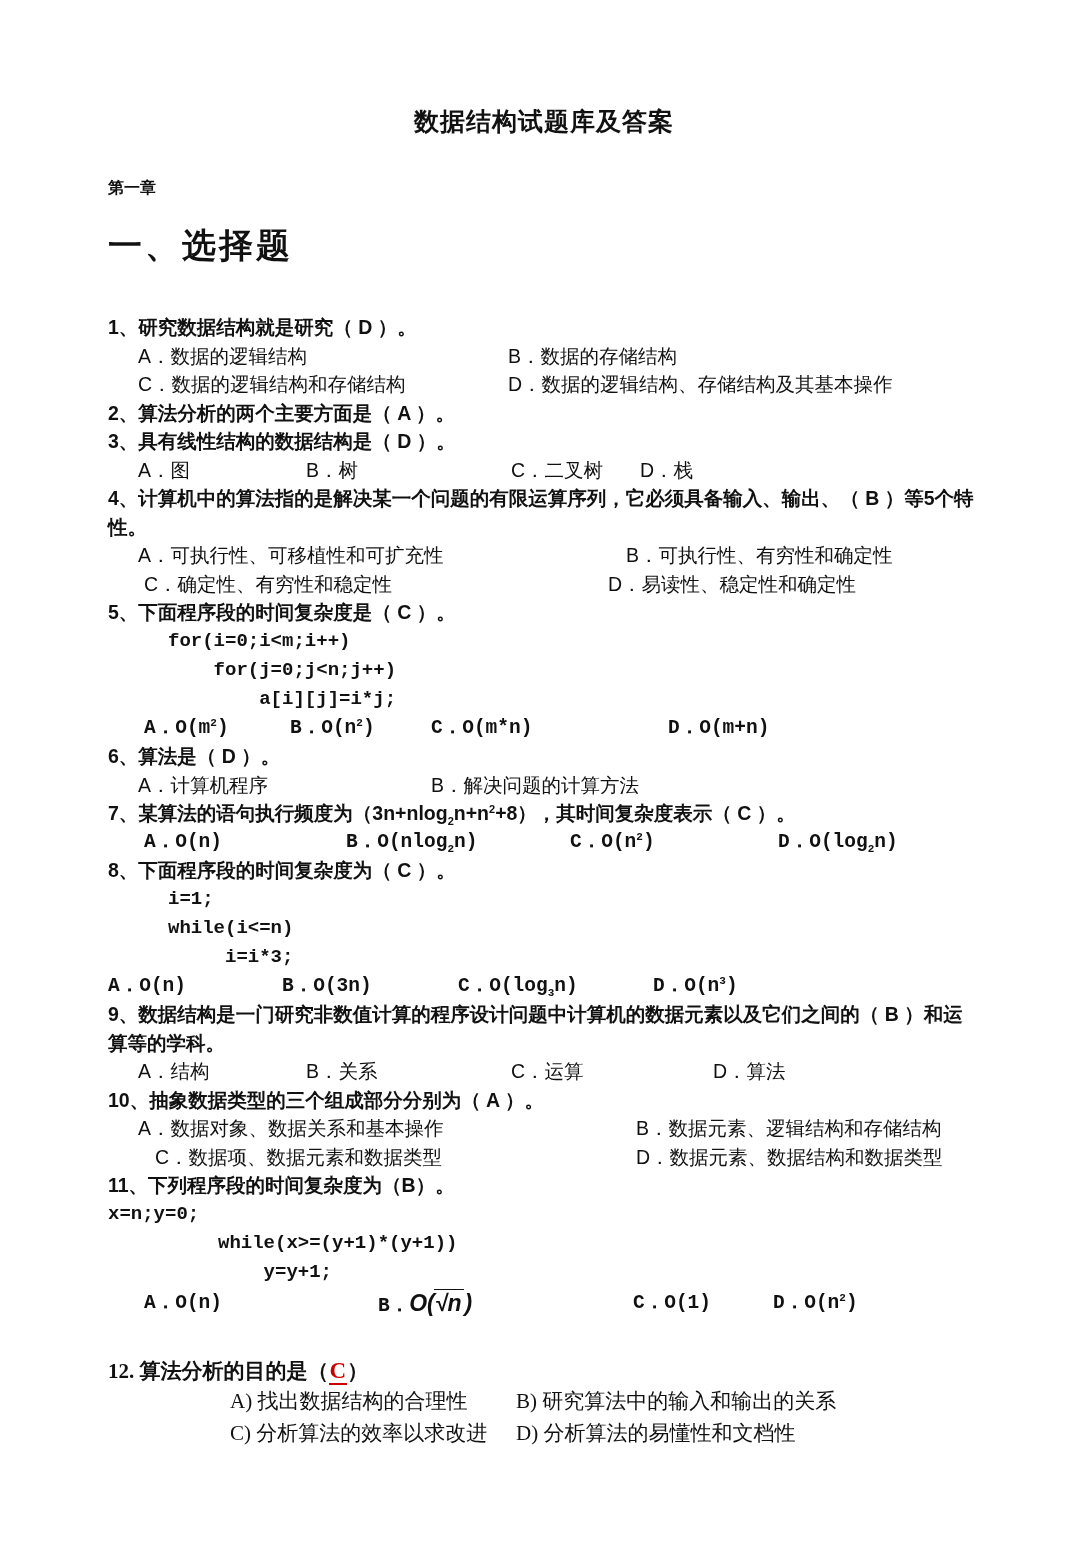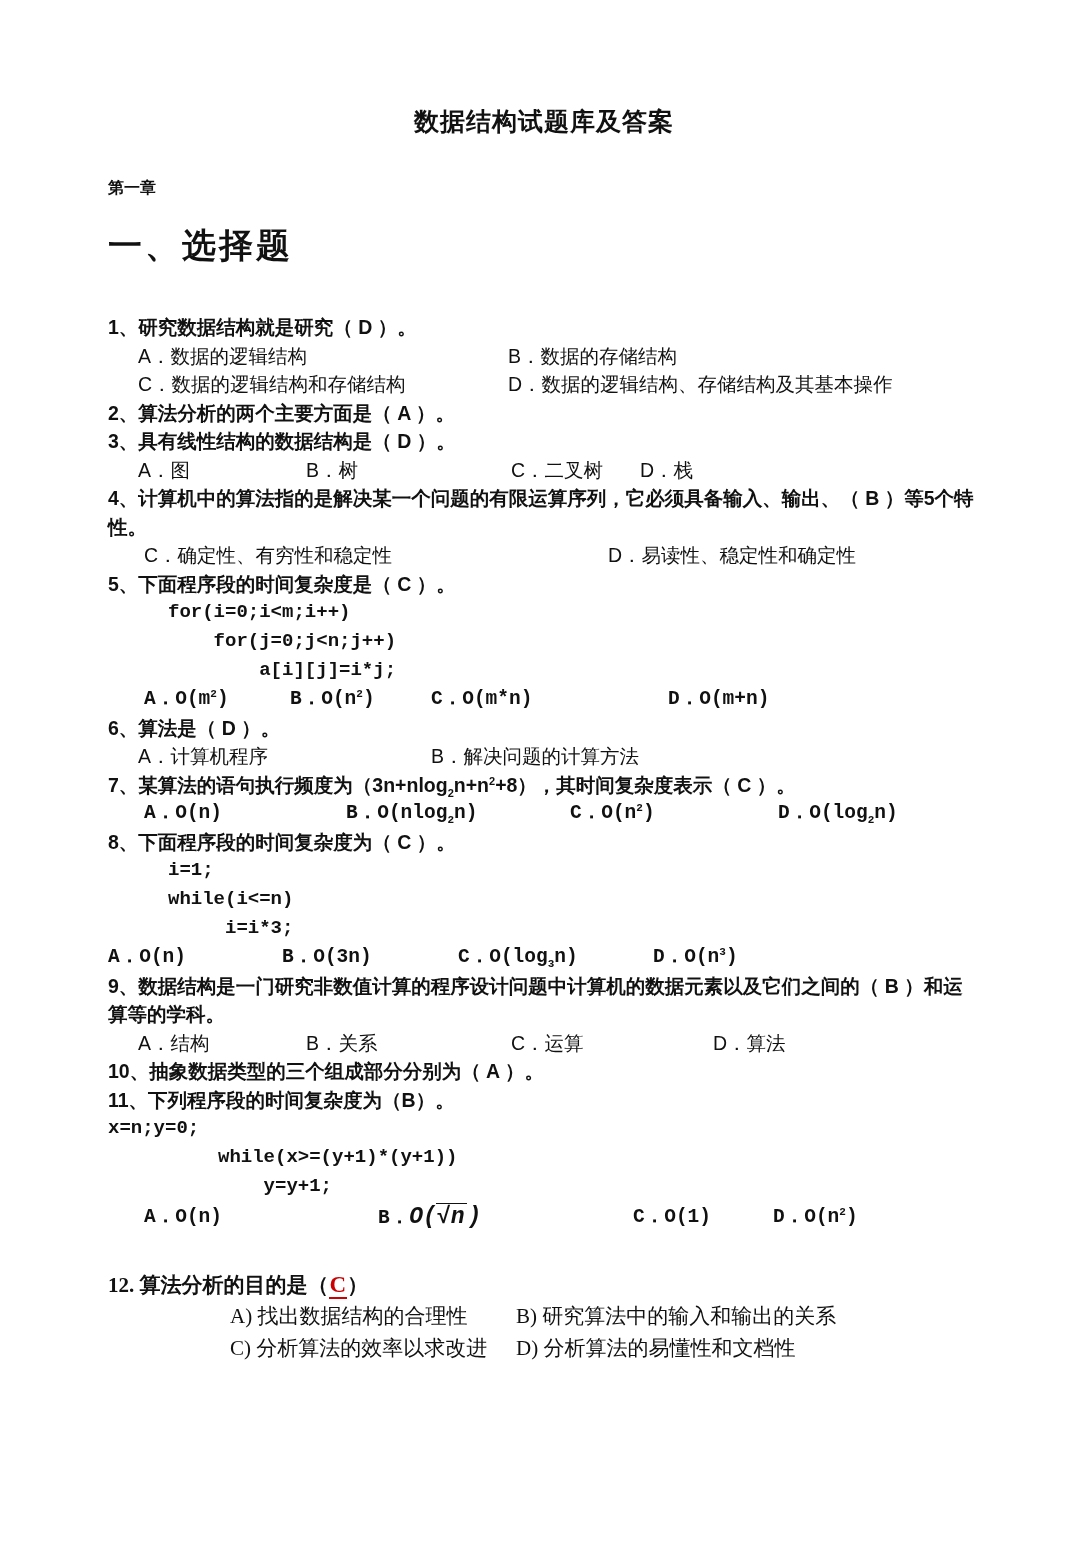--- a/index.html
+++ b/index.html
@@ -89,21 +89,21 @@
   
   .ans-red {
     color: #cc0000;
     font-family: "Liberation Serif", "DejaVu Serif", serif;
     font-weight: bold;
     font-size: 23px;
     border-bottom: 2px solid #cc0000;
     padding: 0 1px;
   }
   .mathit {
-    font-family: Liberation Mono, monospace;
+    font-family: Liberation Sans, sans-serif;
     font-style: italic;
     font-size: 23px;
     text-align: center;
   }
   .sqrt {
     border-top: 1.6px solid #111;
     padding: 0 3px 0 1px;
     margin-left: -1px;
   }
   .spacer-m { height: 30px; }
@@ -147,20 +147,24 @@
             <span class="opt" style="left:403px">C．二叉树</span>
             <span class="opt" style="left:532px">D．栈</span>
           </div>
         </div>
       </div>
 
       <div class="q">
         <div class="qstem">4、计算机中的算法指的是解决某一个问题的有限运算序列，它必须具备输入、输出、（ B ）等5个特性。</div>
         <div class="opts">
           <div class="optrow">
+            <span class="opt" style="left:30px">A．可执行性、可移植性和可扩充性</span>
+            <span class="opt" style="left:518px">B．可执行性、有穷性和确定性</span>
+          </div>
+          <div class="optrow">
             <span class="opt" style="left:36px">C．确定性、有穷性和稳定性</span>
             <span class="opt" style="left:500px">D．易读性、稳定性和确定性</span>
           </div>
         </div>
       </div>
 
       <div class="q">
         <div class="qstem">5、下面程序段的时间复杂度是（ C ）。</div>
         <div class="code"><span style="margin-left:60px">for(i=0;i&lt;m;i++)</span><br><span style="margin-left:60px">    for(j=0;j&lt;n;j++)</span><br><span style="margin-left:60px">        a[i][j]=i*j;</span></div>
         <div class="opts mono">
@@ -215,20 +219,30 @@
             <span class="opt" style="left:30px">A．结构</span>
             <span class="opt" style="left:198px">B．关系</span>
             <span class="opt" style="left:403px">C．运算</span>
             <span class="opt" style="left:605px">D．算法</span>
           </div>
         </div>
       </div>
 
       <div class="q">
         <div class="qstem">10、抽象数据类型的三个组成部分分别为（ A ）。</div>
+        <div class="opts">
+          <div class="optrow">
+            <span class="opt" style="left:30px">A．数据对象、数据关系和基本操作</span>
+            <span class="opt" style="left:528px">B．数据元素、逻辑结构和存储结构</span>
+          </div>
+          <div class="optrow">
+            <span class="opt" style="left:47px">C．数据项、数据元素和数据类型</span>
+            <span class="opt" style="left:528px">D．数据元素、数据结构和数据类型</span>
+          </div>
+        </div>
       </div>
 
       <div class="q">
         <div class="qstem">11、下列程序段的时间复杂度为（B）。</div>
         <div class="code"><span style="">x=n;y=0;</span><br><span style="margin-left:110px">while(x&gt;=(y+1)*(y+1))</span><br><span style="margin-left:110px">    y=y+1;</span></div>
         <div class="opts mono" style="margin-top:2px">
           <div class="optrow" style="height:38px">
             <span class="opt" style="left:36px">A．O(n)</span>
             <span class="opt" style="left:270px"><span>B．</span><span class="mathit">O(<span class="sqrt">√<i>n</i></span>)</span></span>
             <span class="opt" style="left:525px">C．O(1)</span>

